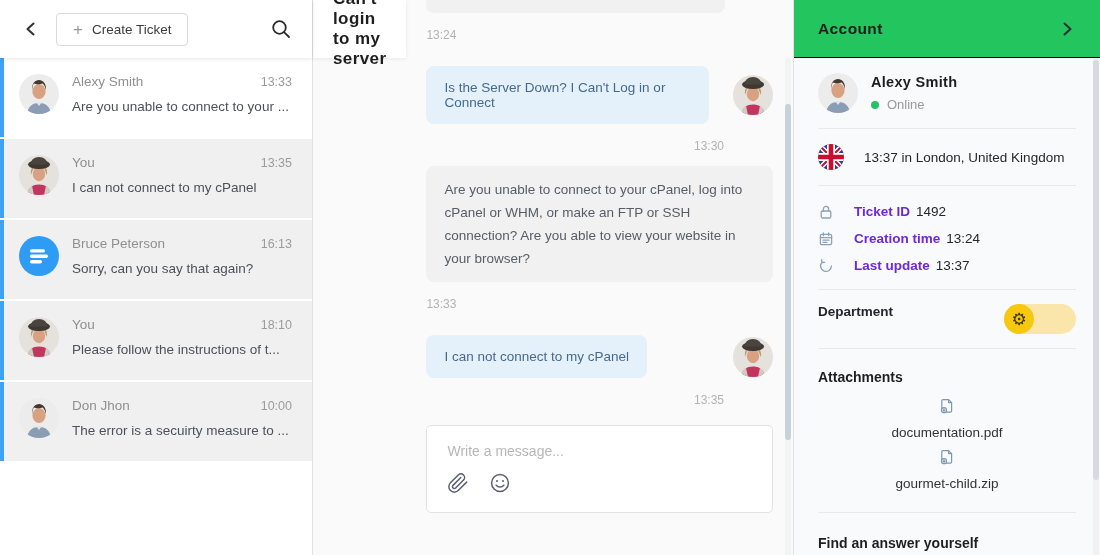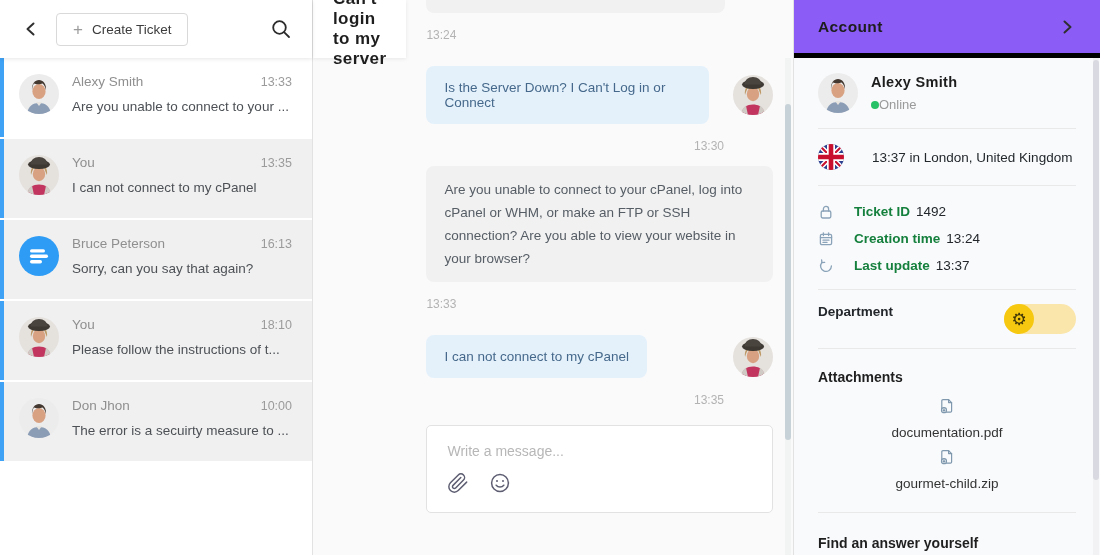--- a/index.html
+++ b/index.html
@@ -56,36 +56,36 @@
   .composer-input::placeholder { color:#b7b7b7; }
   .composer-icons { display:flex; gap:20px; margin-top:12px; color:#5d5d72; }
   .mid-scroll { position:absolute; top:58px; right:2px; bottom:0; width:6px; background:#f2f3f3; }
   .mid-scroll .thumb { position:absolute; top:46px; right:0; width:6px; height:336px;
     background:#c7d2d8; border-radius:3px; }
 
   
   .right-panel { width:307px; background:#f9fafc; border-left:1px solid #e2e2e2;
     position:relative; display:flex; flex-direction:column; }
   .right-header { height:58px; flex:0 0 58px; display:flex; align-items:center;
-    justify-content:space-between; padding:8px 24px; border-bottom:5px solid #000000;
-    background:#8b5cf6; }
+    justify-content:space-between; padding:8px 24px; border-bottom:1px solid #000000;
+    background:#22c55e; }
   .right-title { font-size:15.5px; font-weight:600; color:#1d1d1d; letter-spacing:.4px; }
   .right-body { padding:0 24px; flex:1; }
   .hr { border-top:1px solid #e9e9e9; }
   .profile { display:flex; align-items:center; gap:13px; padding:15px 0; }
   .p-avatar { width:40px; height:40px; border-radius:50%; overflow:hidden; }
   .p-name { font-size:14.5px; font-weight:600; color:#1d1d1d; letter-spacing:.3px; }
-  .p-status { display:flex; align-items:center; margin-top:7px; }
+  .p-status { display:flex; align-items:center; gap:8px; margin-top:7px; }
   .dot { width:8px; height:8px; border-radius:50%; background:#27c167; }
   .p-online { font-size:13px; color:#9a9a9a; }
-  .location { display:flex; align-items:center; gap:28px; padding:15px 0; }
+  .location { display:flex; align-items:center; gap:20px; padding:15px 0; }
   .loc-text { font-size:13.5px; color:#24292d; }
   .meta { padding:12px 0 10px; }
   .meta-row { display:flex; align-items:center; height:27px; color:#8aa3b8; }
-  .meta-label { font-size:13.5px; font-weight:700; color:#15803d; margin-left:20px; }
+  .meta-label { font-size:13.5px; font-weight:700; color:#6d28d9; margin-left:20px; }
   .meta-value { font-size:13.5px; color:#23272b; margin-left:6px; }
   .department { display:flex; align-items:flex-start; justify-content:space-between; padding:14px 0;gap:20px; }
   .dept-label { font-size:13.5px; font-weight:700; color:#23272b; }
   .dept-pill { display:flex; align-items:center; background:#fae5ab; border-radius:16px;
     height:30px; padding-right:18px; cursor:pointer; border:none; }
   .dept-circle { width:30px; height:30px; border-radius:50%; background:#f6c810;
     display:flex; align-items:center; justify-content:center; margin-right:24px;
     font-size:17px; color:#3f3508; line-height:1; }
   .dept-text { font-size:13px; font-weight:700; color:#4c4c4c; }
   .attachments { padding:12px 0 12px; }

